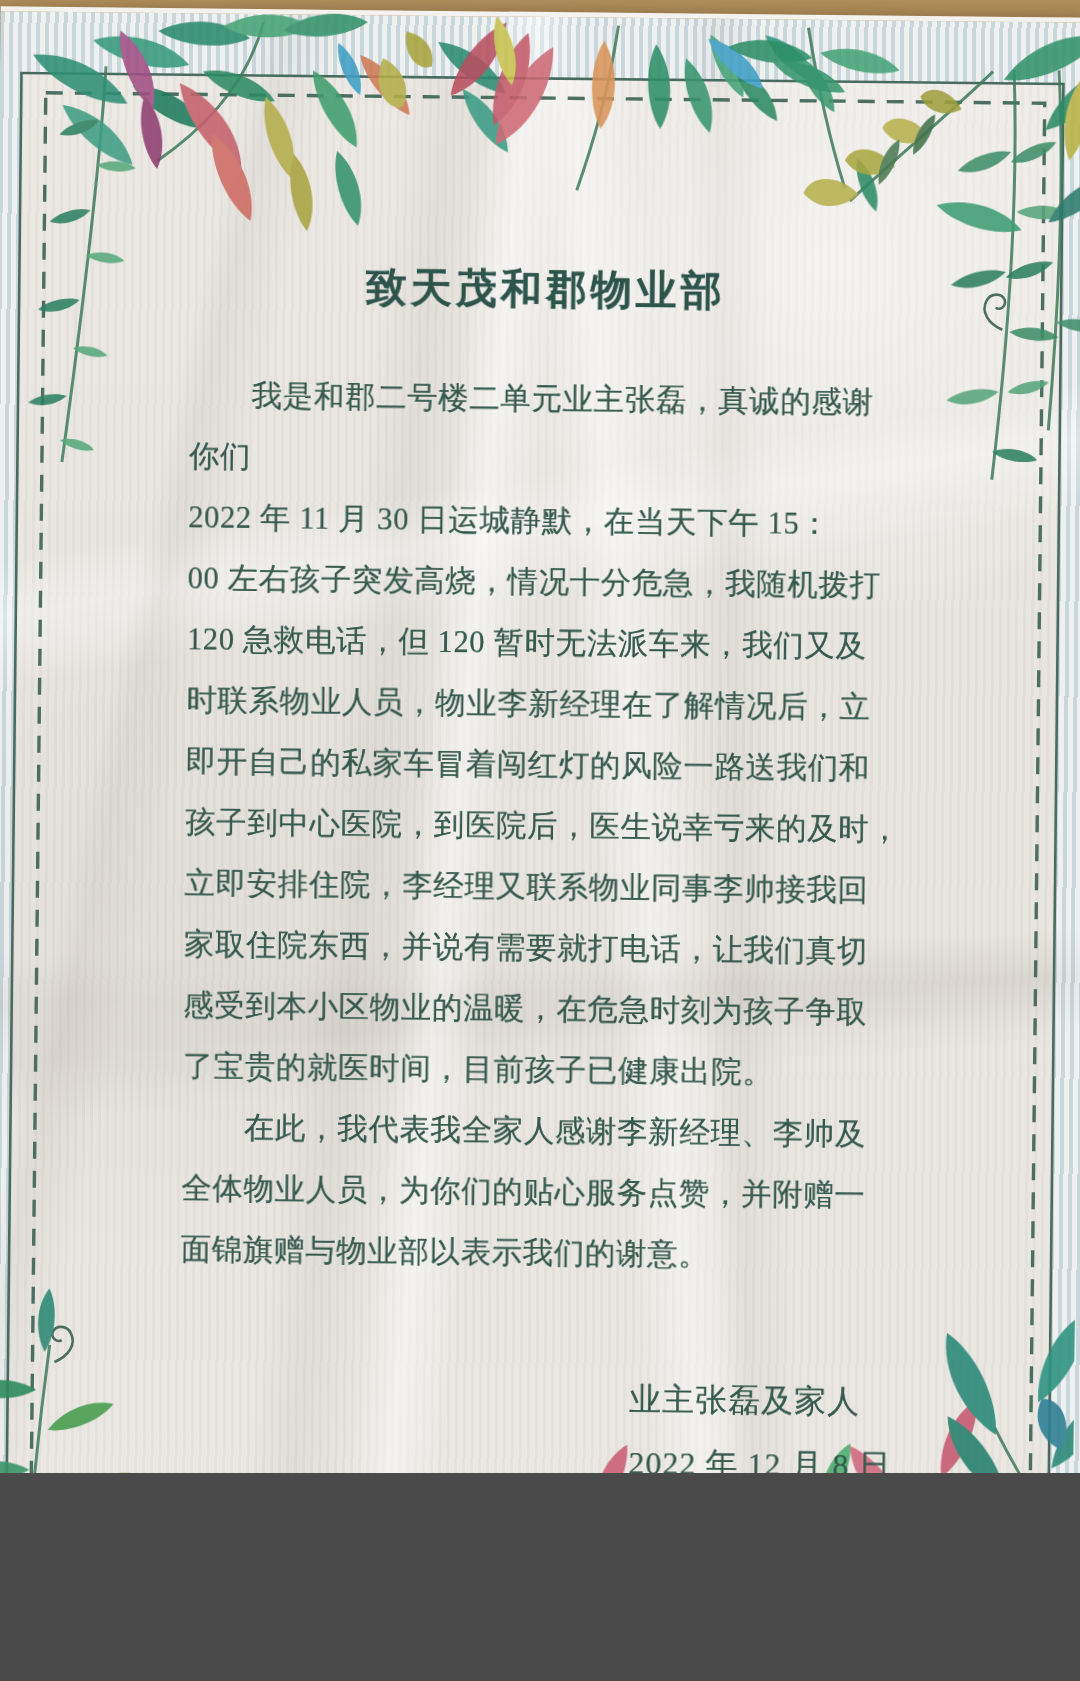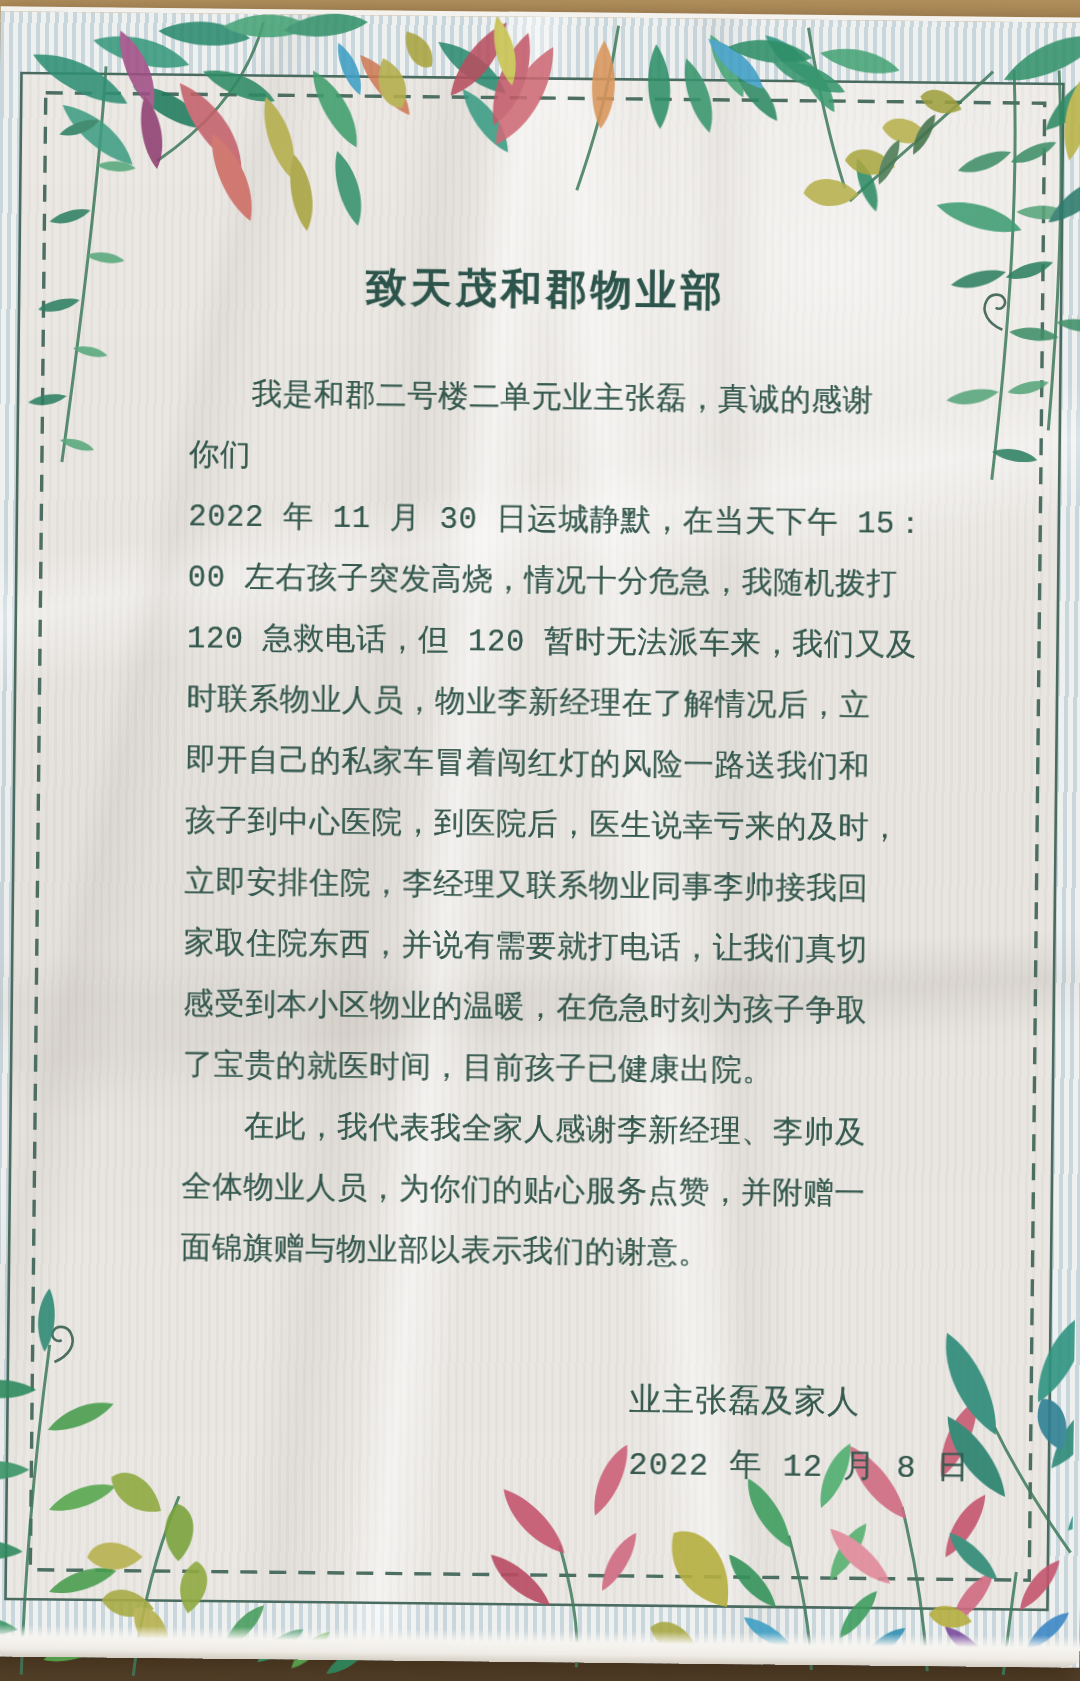--- a/index.html
+++ b/index.html
@@ -1,19 +1,19 @@
 <!DOCTYPE html>
 <html><head>
 <meta charset="utf-8">
 <style>
   html,body{margin:0;padding:0;background:#4a4a4a;}
   .photo{
-    position:relative;width:1080px;height:1681px;overflow:hidden;
+    position:relative;width:1080px;height:1473px;overflow:hidden;
     background:linear-gradient(180deg,#b2905d 0%,#9a784c 3%,#8d6d44 45%,#6b5233 96%,#55412a 100%);
-    font-family:Liberation Mono, monospace;
+    font-family:Liberation Serif, serif;
   }
   .paper{
     position:absolute;left:-8px;top:12px;width:1096px;height:1645px;
     transform:rotate(0.6deg);transform-origin:50% 50%;
     background:repeating-linear-gradient(90deg,#c9d6dc 0 4px,#eef1f0 4px 9px);
     border-top:5px solid #f4f2ee;
     box-shadow:0 10px 26px rgba(40,28,12,.55);
   }
   .inner-paper{
     position:absolute;left:21px;top:61px;width:1043px;height:1527px;

